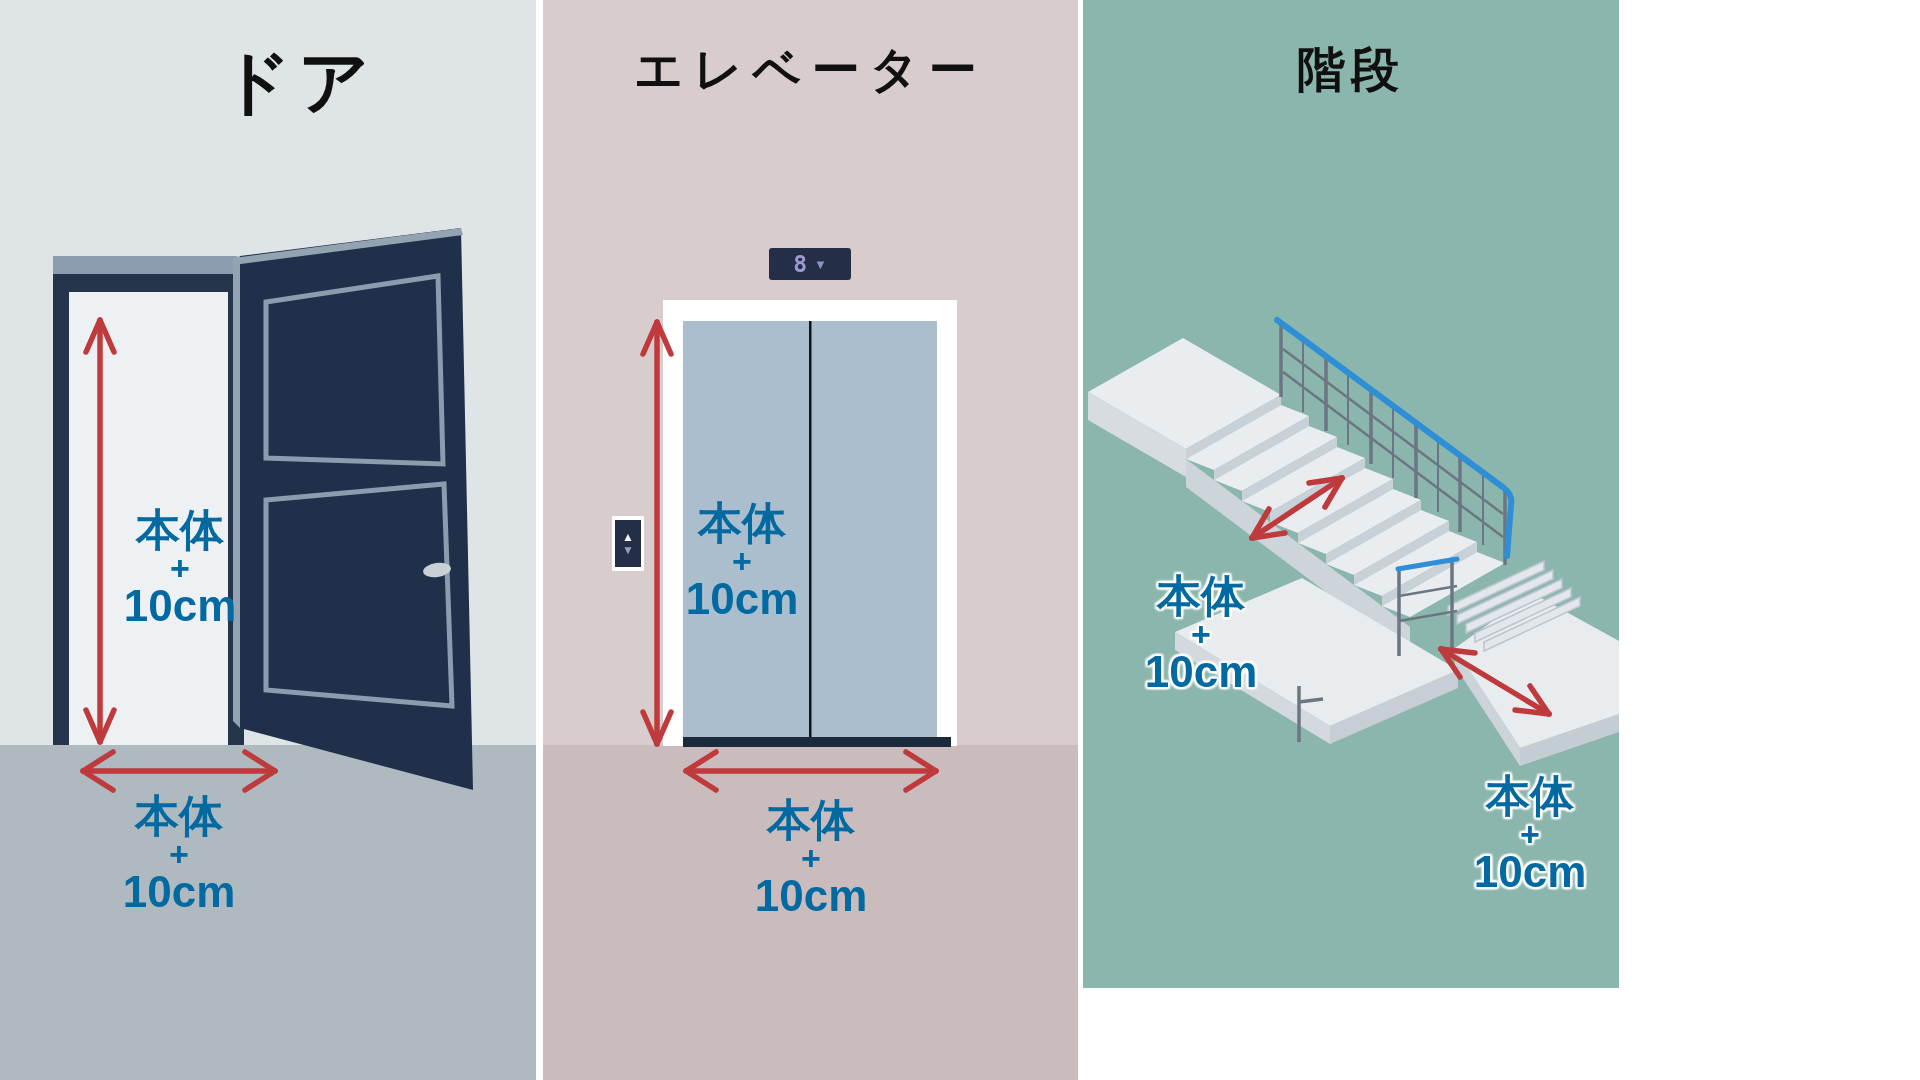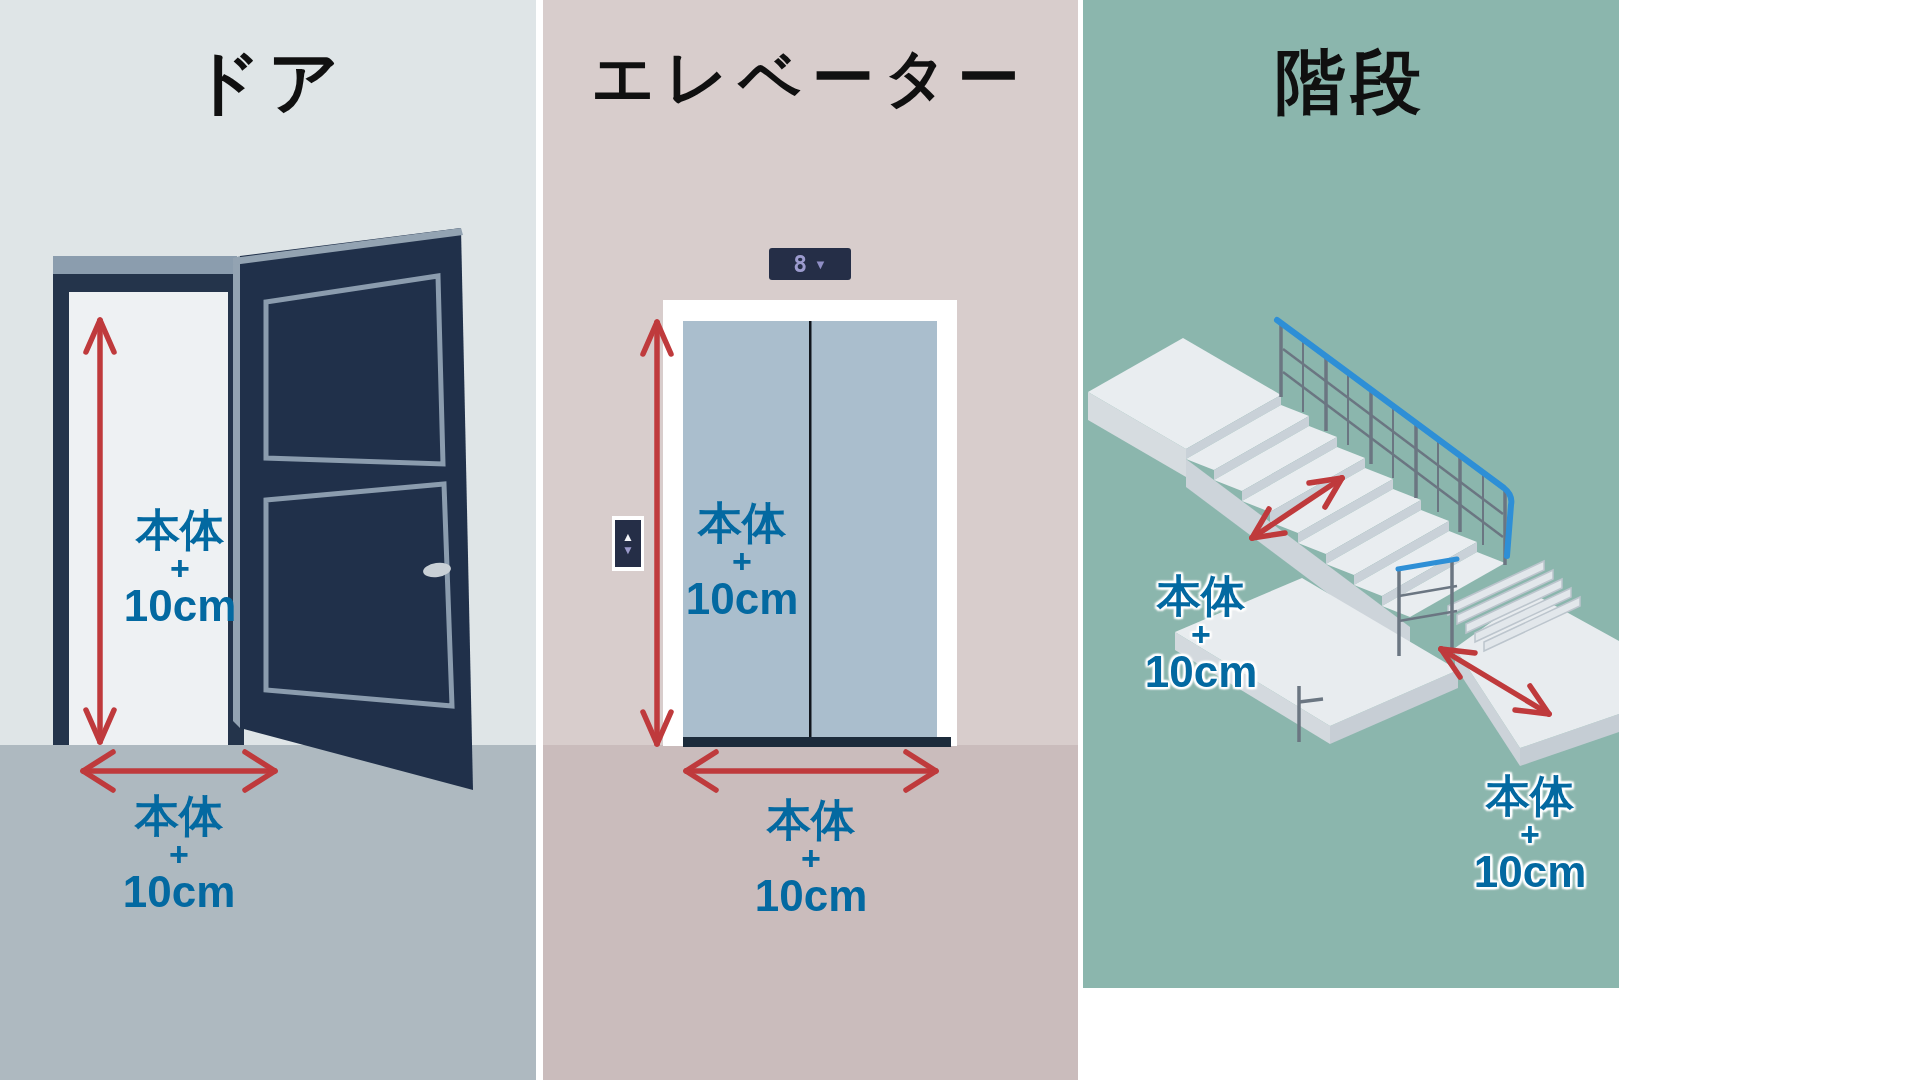--- a/index.html
+++ b/index.html
@@ -8,23 +8,23 @@
   .panel{position:absolute;top:0;}
   .floor{position:absolute;left:0;right:0;bottom:0;}
   #panel-door{left:0;width:536px;height:1080px;background:#dfe5e7;}
   #panel-door .floor{top:745px;background:#aeb9c0;}
   #panel-elevator{left:543px;width:535px;height:1080px;background:#d8cdcc;}
   #panel-elevator .floor{top:745px;background:#cabcbc;}
   #panel-stairs{left:1083px;width:536px;height:988px;background:#8bb6ad;}
   #overlay{position:absolute;left:0;top:0;pointer-events:none;}
   .title{position:absolute;top:42px;text-align:center;color:#101010;font-weight:900;
          letter-spacing:6px;line-height:1.15;white-space:nowrap;}
-  #title-door{left:0;width:536px;font-size:70px;}
-  #title-elevator{left:543px;width:535px;font-size:62px;letter-spacing:10px;}
-  #title-stairs{left:1083px;width:536px;font-size:70px;}
+  #title-door{left:0;width:536px;font-size:70px;padding-left:30px;}
+  #title-elevator{left:543px;width:535px;font-size:48px;letter-spacing:10px;}
+  #title-stairs{left:1083px;width:536px;font-size:48px;}
   .measure{position:absolute;width:200px;text-align:center;color:#0369a1;font-weight:bold;}
   .measure .l1,.measure .l3{font-size:44px;line-height:46px;}
   .measure .l2{font-size:34px;line-height:30px;}
   .measure.halo{text-shadow:-2px 0 2px #fff,2px 0 2px #fff,0 -2px 2px #fff,0 2px 2px #fff,
                 -2px -2px 2px #fff,2px 2px 2px #fff,-2px 2px 2px #fff,2px -2px 2px #fff;}
   #m-door-h{left:80px;top:507px;}
   #m-door-w{left:79px;top:793px;}
   #m-elev-h{left:642px;top:500px;}
   #m-elev-w{left:711px;top:797px;}
   #m-stairs-upper{left:1101px;top:573px;}

